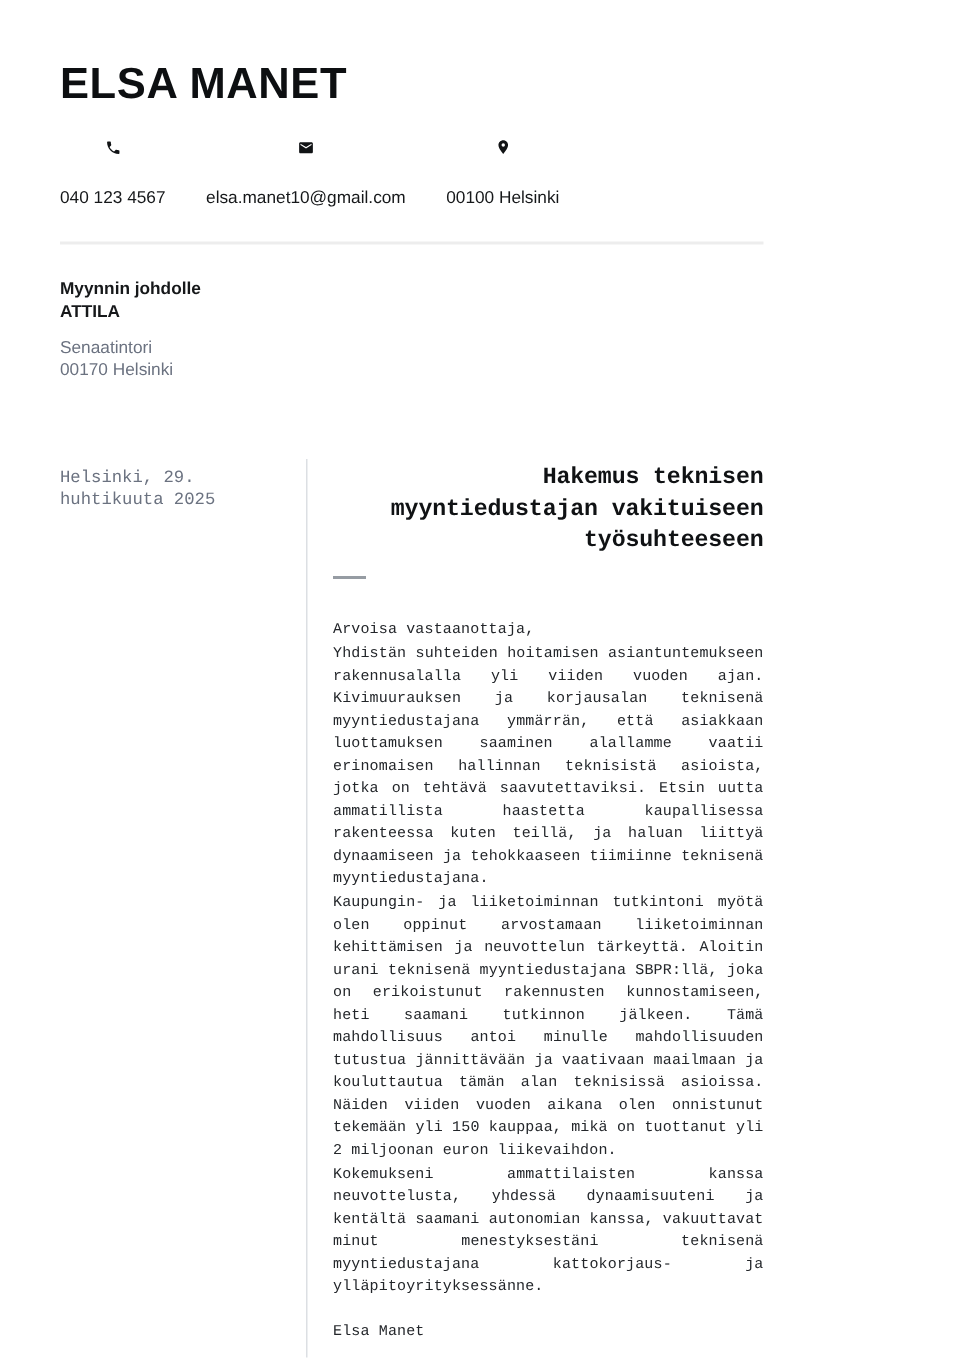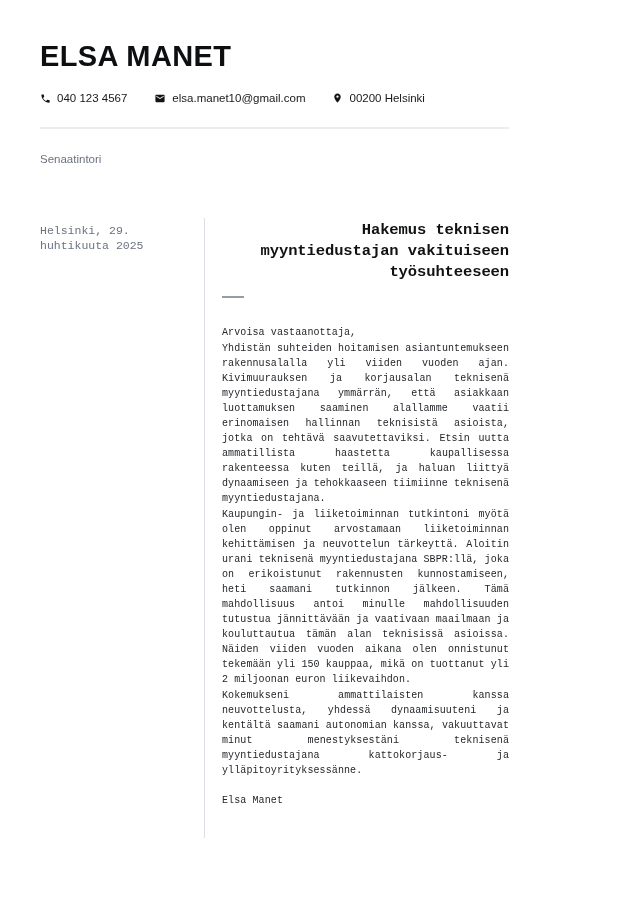--- a/index.html
+++ b/index.html
@@ -24,21 +24,21 @@
     color: #0d0f11;
   }
   .contact-row {
     display: flex;
     align-items: center;
     gap: 27px;
     margin-top: 21px;
     font-size: 11.5px;
     color: #16181a;
   }
-  .contact-item { display: flex; align-items: center; gap: 6px; }
+  .contact-item { display: flex; align-items: center; gap: 22px; flex-direction: column; }
   .contact-item svg { display: block; }
   .header-separator {
     border: none;
     border-top: 2px solid #ededed;
     margin-top: 23px;
   }
   
   .recipient { margin-top: 23px; font-size: 11.5px; line-height: 15px; }
   .recipient-strong { font-weight: 700; color: #16181a; }
   .recipient-muted { margin-top: 9px; color: #6b7280; }
@@ -110,30 +110,35 @@
         </span>
         <span>elsa.manet10@gmail.com</span>
       </span>
 
       <span class="contact-item">
         <span>
           <svg width="11" height="12" viewBox="0 0 24 24" fill="#111315">
             <path d="M12 2C8.13 2 5 5.13 5 9c0 5.25 7 13 7 13s7-7.75 7-13c0-3.87-3.13-7-7-7zm0 9.5A2.5 2.5 0 1 1 12 6.5a2.5 2.5 0 0 1 0 5z"></path>
           </svg>
         </span>
-        <span>00200 Helsinki</span>
+        <span>00100 Helsinki</span>
       </span>
     </div>
 
     <hr class="header-separator">
   </header>
 
   <section class="recipient">
+    <div class="recipient-strong">
+      <div>Myynnin johdolle</div>
+      <div>ATTILA</div>
+    </div>
     <div class="recipient-muted">
       <div>Senaatintori</div>
+      <div>00170 Helsinki</div>
     </div>
   </section>
 
   <main class="letter">
     <aside class="date-col">Helsinki, 29. huhtikuuta 2025</aside>
 
     <article class="body-col">
       <h2 class="subject">Hakemus teknisen myyntiedustajan vakituiseen työsuhteeseen</h2>
       <div class="subject-underline"></div>
 

